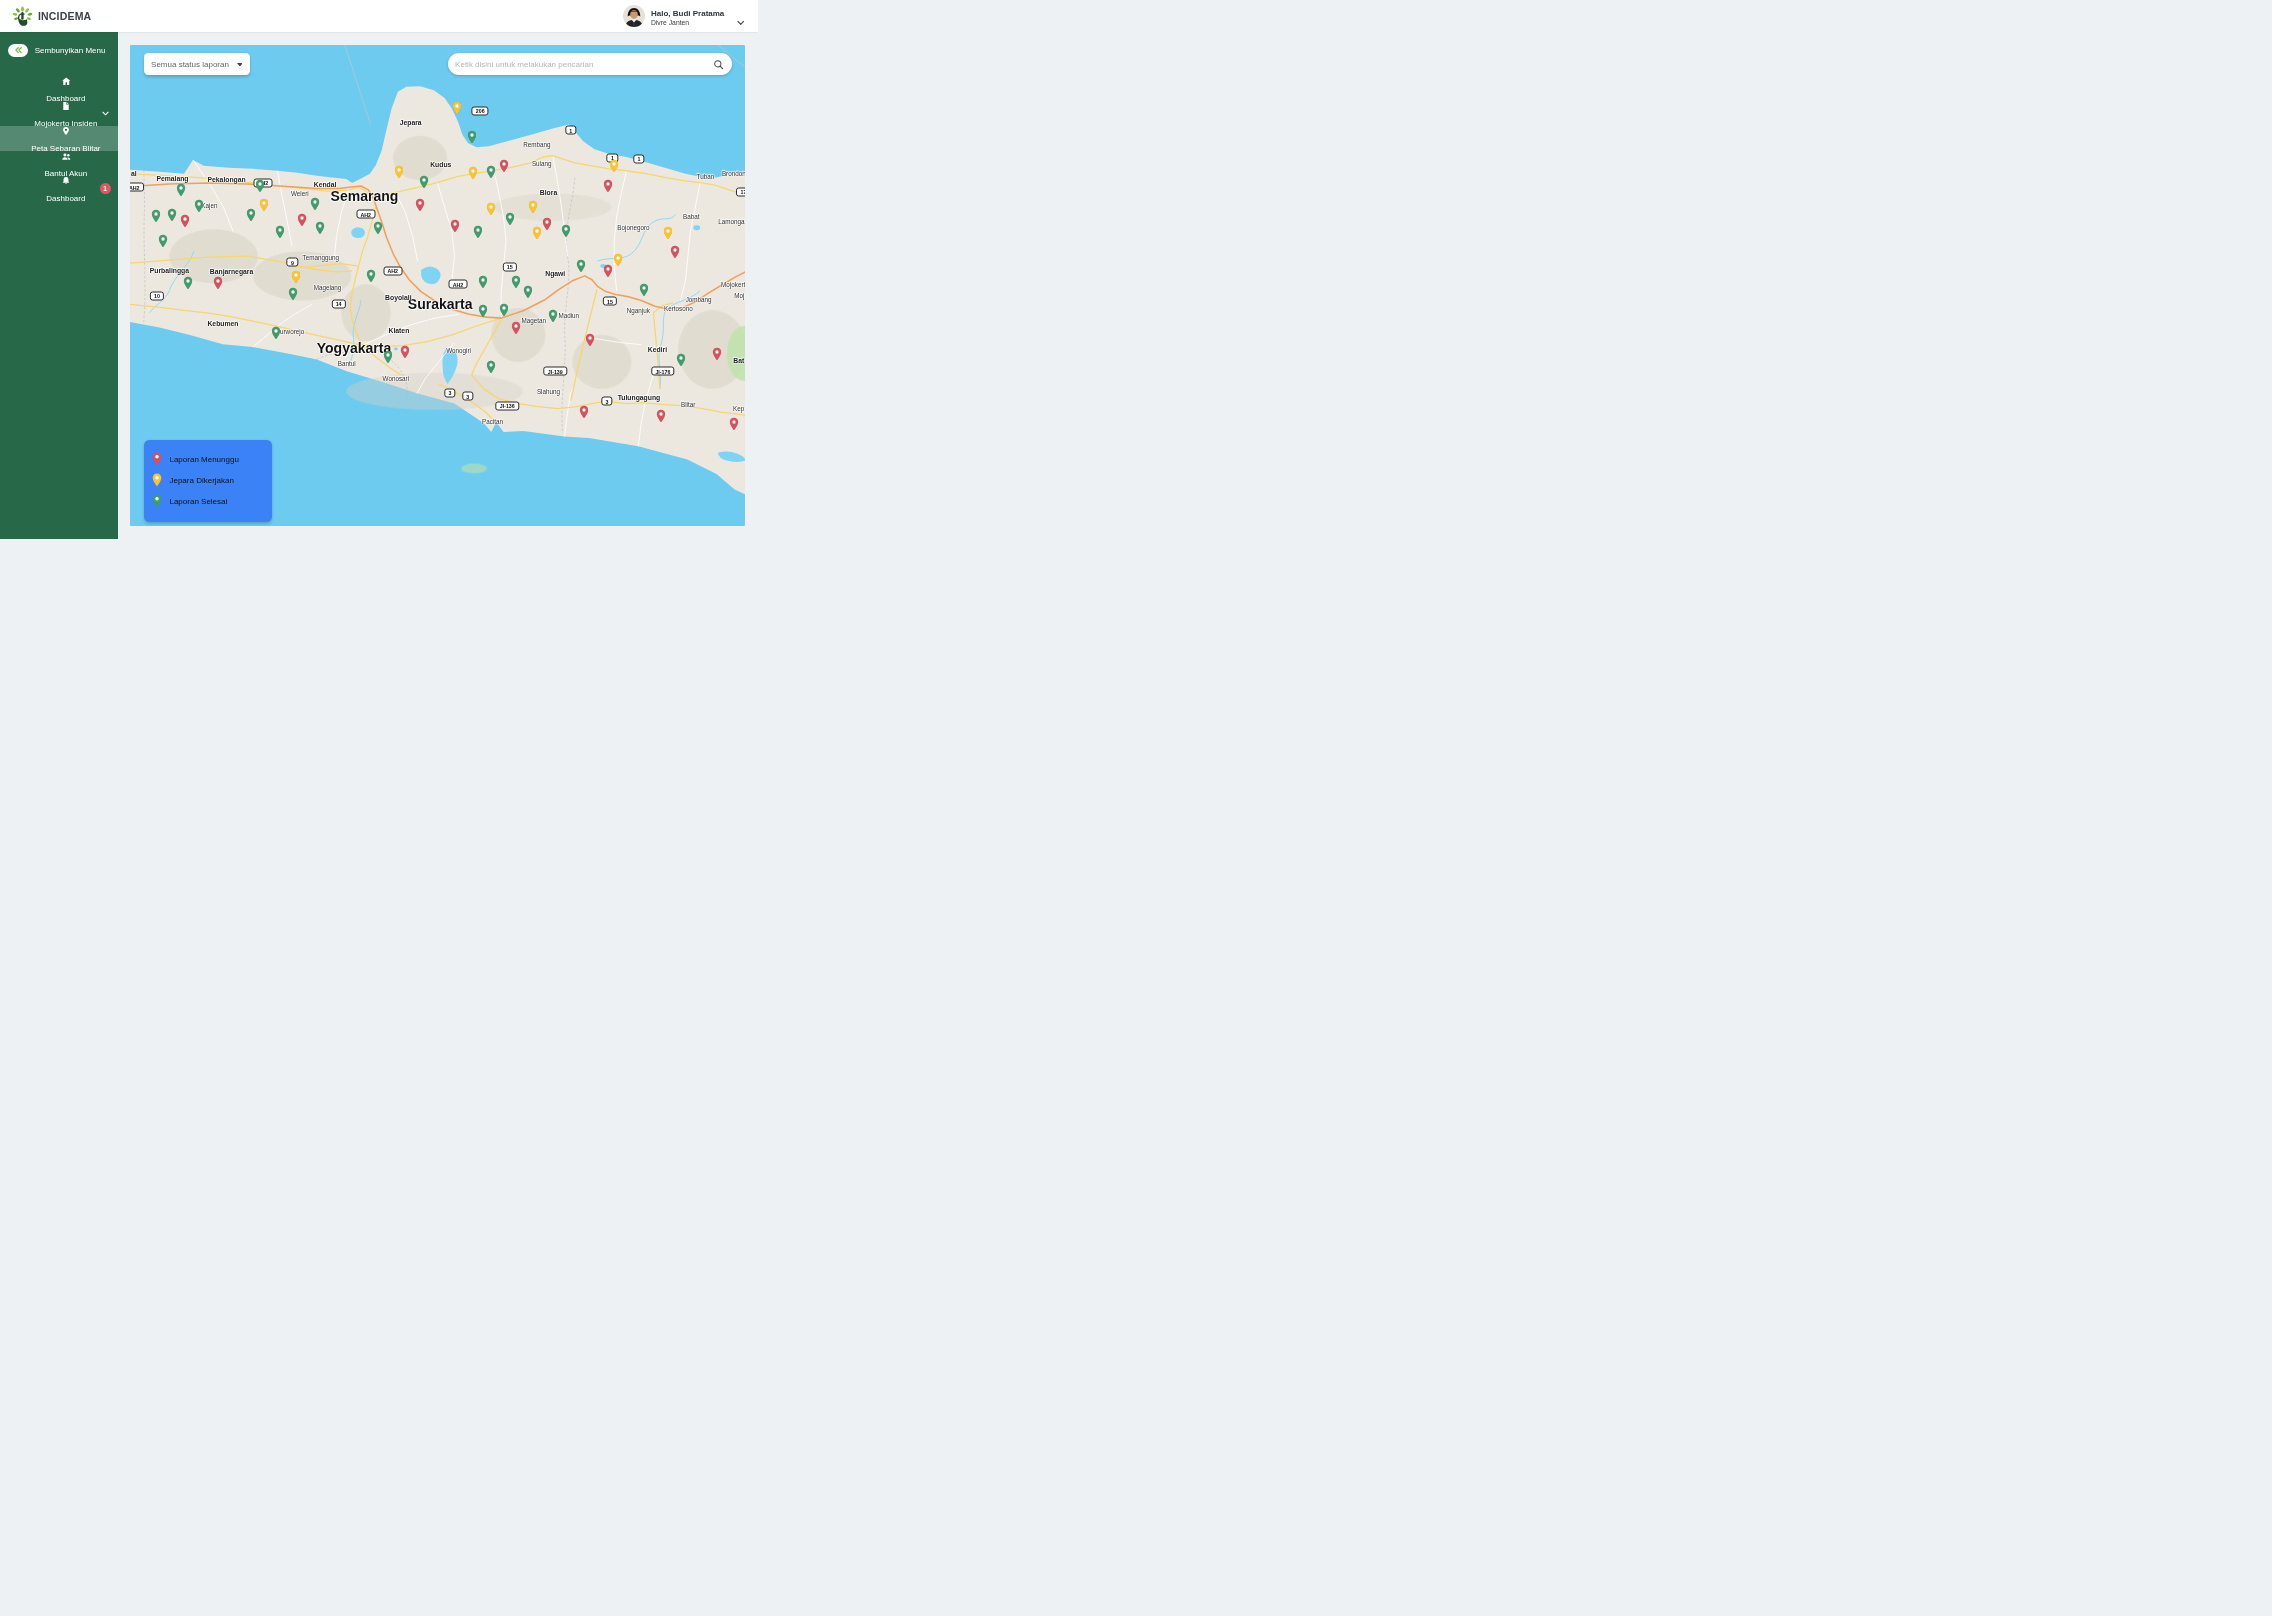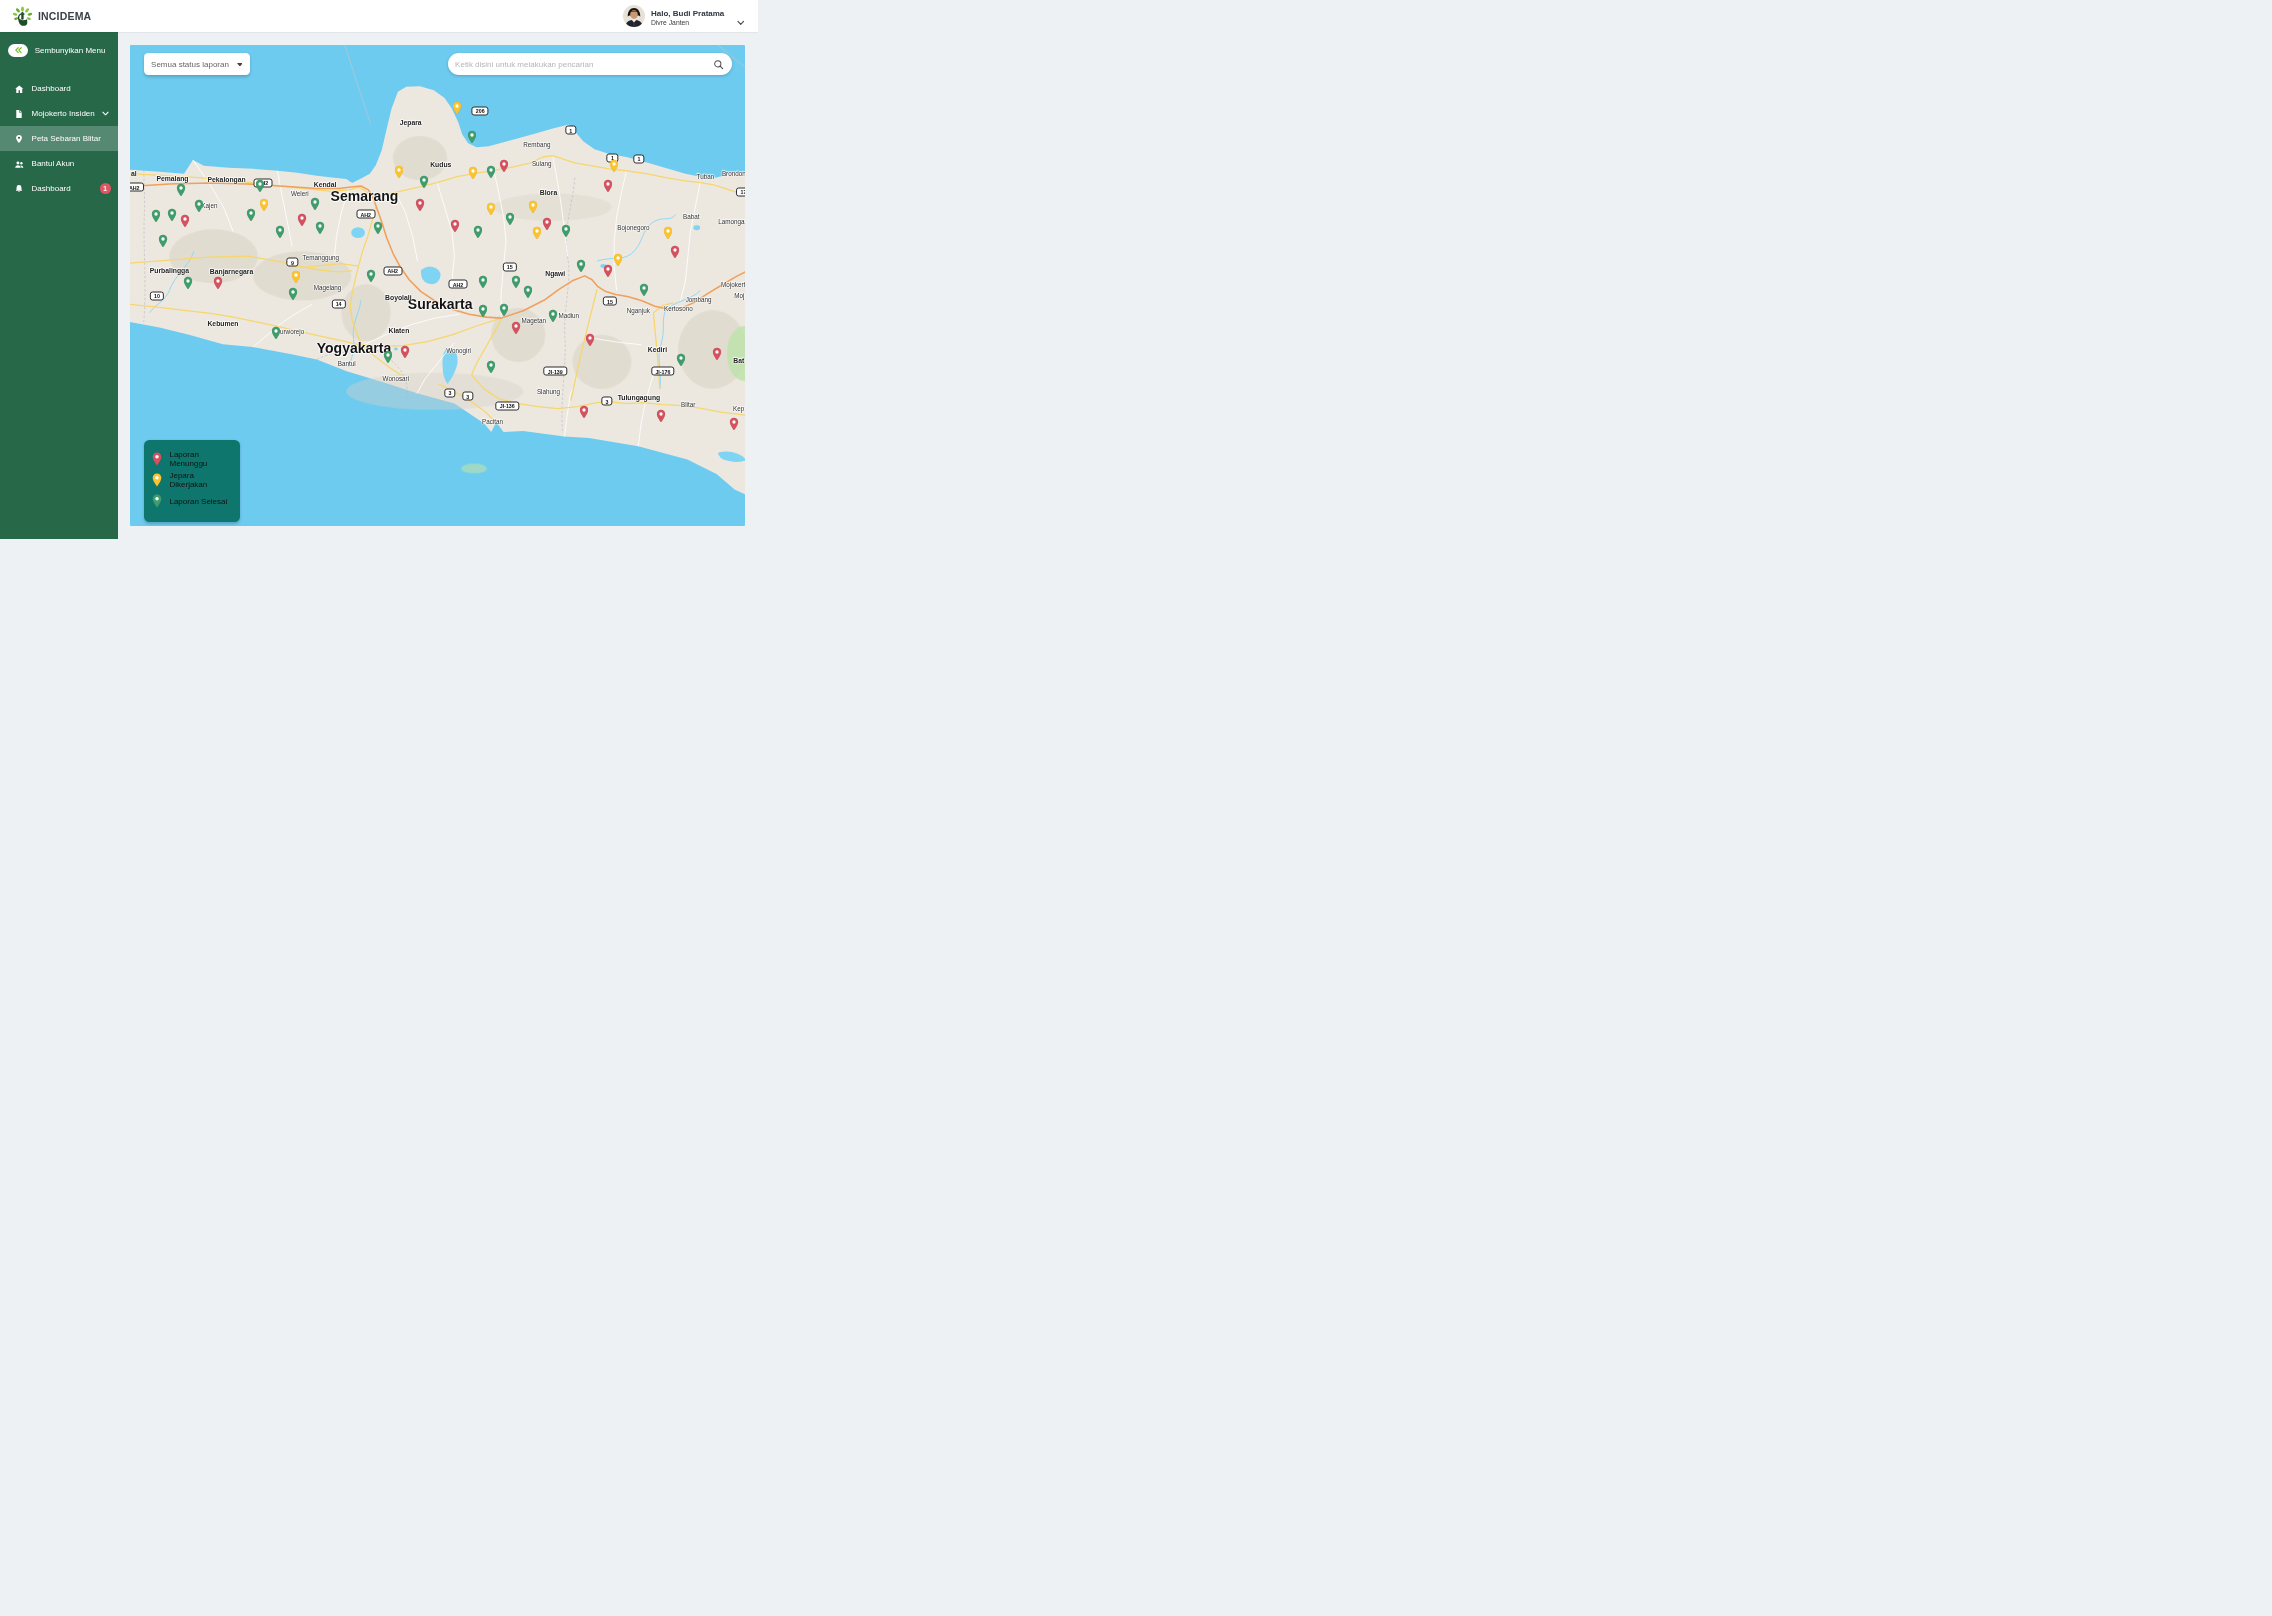--- a/index.html
+++ b/index.html
@@ -18,21 +18,21 @@
   .user-div { font-size:6.8px; color:#3c3c3c; }
   .user-chev { margin-left:5.3px; }
 
   
   .sidebar { position:absolute; top:32px; left:0; bottom:0; width:118px; background:var(--sidebar); z-index:20; }
   .collapse-row { display:flex; align-items:center; gap:6.3px; padding:11.6px 0 0 8.4px; cursor:pointer; }
   .collapse-pill { width:20px; height:13.7px; border-radius:6.8px; background:#fff; display:flex; align-items:center; justify-content:center; }
   .collapse-label { color:#fff; font-size:8px; }
   .nav { margin-top:19px; }
   .nav-item { position:relative; height:25px; display:flex; align-items:center; gap:7.4px; padding-left:13.7px;
-              color:#fff; font-size:8px; cursor:pointer; }
+              color:#fff; font-size:8px; cursor:pointer;flex-direction:column; }
   .nav-item.active { background:rgba(255,255,255,.22); }
   .nav-item .icon { width:10.5px; height:10.5px; flex:0 0 auto; display:flex; }
   .nav-chev { position:absolute; right:8.4px; top:8px; }
   .nav-badge { position:absolute; right:7.4px; top:6.8px; width:11px; height:11px; border-radius:50%;
                background:var(--badge); color:#fff; font-size:6.6px; font-weight:bold;
                display:flex; align-items:center; justify-content:center; }
 
   
   .main { position:absolute; left:118px; top:32px; right:0; bottom:0; background:#eef1f4; }
   .map-card { position:absolute; left:12px; top:13px; right:12.6px; bottom:12.6px; background:var(--sea);
@@ -54,21 +54,21 @@
 
   
   .filter-box { position:absolute; left:13.7px; top:8.4px; width:106px; height:22px; background:#fff; border-radius:4.2px;
                 display:flex; align-items:center; justify-content:space-between; padding:0 7.4px;
                 box-shadow:0 1.1px 3.2px rgba(0,0,0,.20); z-index:10; cursor:pointer; }
   .filter-text { font-size:8px; color:#666; }
   .search-box { position:absolute; right:13.7px; top:8.4px; width:284px; height:22px; background:#fff; border-radius:11px;
                 display:flex; align-items:center; padding:0 7.4px; box-shadow:0 1.1px 3.2px rgba(0,0,0,.20); z-index:10; }
   .search-box input { flex:1; border:none; outline:none; font-size:8px; color:#333; font-family:inherit; }
   .search-box input::placeholder { color:#b5b5b5; }
-  .legend { position:absolute; left:13.7px; bottom:4.2px; width:96px; background:#0f766e; border-radius:5.3px;
+  .legend { position:absolute; left:13.7px; bottom:4.2px; width:128px; background:#3b82f6; border-radius:5.3px;
             box-shadow:0 1.1px 3.2px rgba(0,0,0,.20); padding:8.4px 8.4px 10.5px; z-index:10; }
   .legend-row { display:flex; align-items:center; gap:7.4px; height:21px; }
   .legend-row svg { width:10px; height:14px; flex:0 0 auto; }
   .legend-label { font-size:8px; color:#111; }
 </style>
 </head>
 <body>
 
 <div class="app">
 

